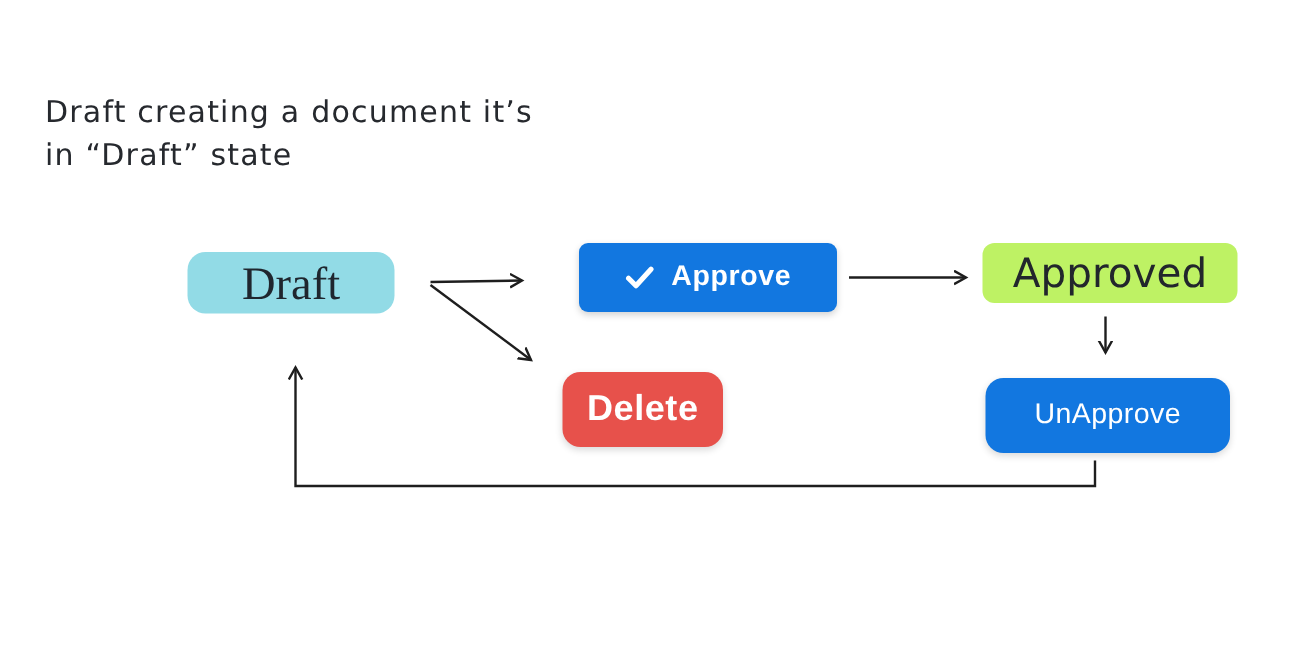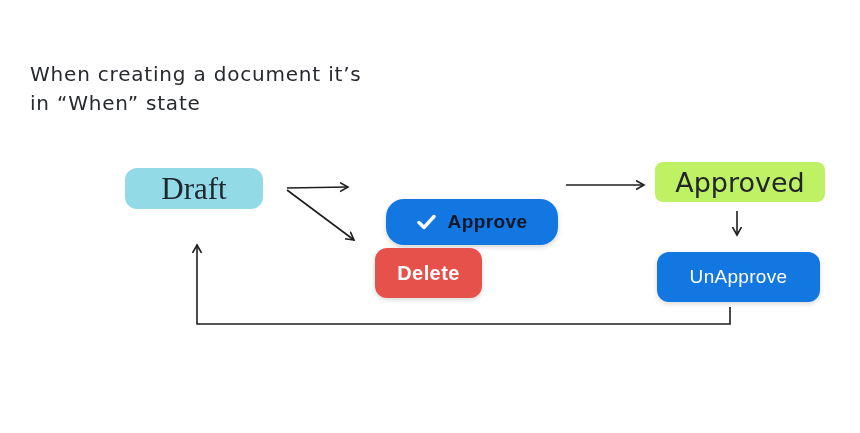--- a/index.html
+++ b/index.html
@@ -41,46 +41,45 @@
     left: 125px; top: 168px; width: 138px; height: 41px;
     background: #92dbe6;
     border-radius: 12px;
     font-family: "Liberation Serif", "DejaVu Serif", serif;
     font-size: 31px;
     color: #1f262e;
   }
   .btn-approve {
     left: 386px; top: 162px; width: 172px; height: 46px;
     background: #1277e0;
-    border-radius: 18px;
-    color: #0f172a;
+    border-radius: 6px;
+    color: #ffffff;
     font-weight: bold;
     font-size: 19px;
     letter-spacing: 0.4px;
     gap: 12px;
     box-shadow: 0 2px 5px rgba(0,0,0,0.18);
     cursor: pointer;
-    margin-top: 37px;
   }
   .state-approved {
     left: 655px; top: 162px; width: 170px; height: 40px;
     background: #bef264;
     border-radius: 8px;
     font-family: "DejaVu Sans", sans-serif;
     font-size: 27px;
     font-weight: 400;
     color: #22262c;
   }
   .btn-delete {
     left: 375px; top: 248px; width: 107px; height: 50px;
     background: #e7514b;
     border-radius: 12px;
     color: #ffffff;
     font-weight: bold;
-    font-size: 20px;
+    font-size: 24px;
     letter-spacing: 0.4px;
     box-shadow: 0 2px 5px rgba(0,0,0,0.15);
     cursor: pointer;
   }
   .btn-unapprove {
     left: 657px; top: 252px; width: 163px; height: 50px;
     background: #1277e0;
     border-radius: 12px;
     color: #ffffff;
     font-weight: normal;
@@ -90,22 +89,22 @@
     cursor: pointer;
   }
   .check-icon { display: block; }
 </style>
 </head>
 <body>
 
 <div class="stage">
 
   <div class="caption">
-    <span>When creating a document it’s</span><br>
-    <span>in “When” state</span>
+    <span>Draft creating a document it’s</span><br>
+    <span>in “Draft” state</span>
   </div>
 
   <svg class="arrows" viewBox="0 0 860 433" xmlns="http://www.w3.org/2000/svg">
     <defs>
       <marker id="ah" markerWidth="12" markerHeight="12" refX="8" refY="5" orient="auto" markerUnits="userSpaceOnUse">
         <path d="M0,0.5 L8,5 L0,9.5" fill="none" stroke="#1e1e1e" stroke-width="1.6"></path>
       </marker>
     </defs>
 
     <path d="M287,188 L348,187" fill="none" stroke="#1e1e1e" stroke-width="1.6" marker-end="url(#ah)"></path>

